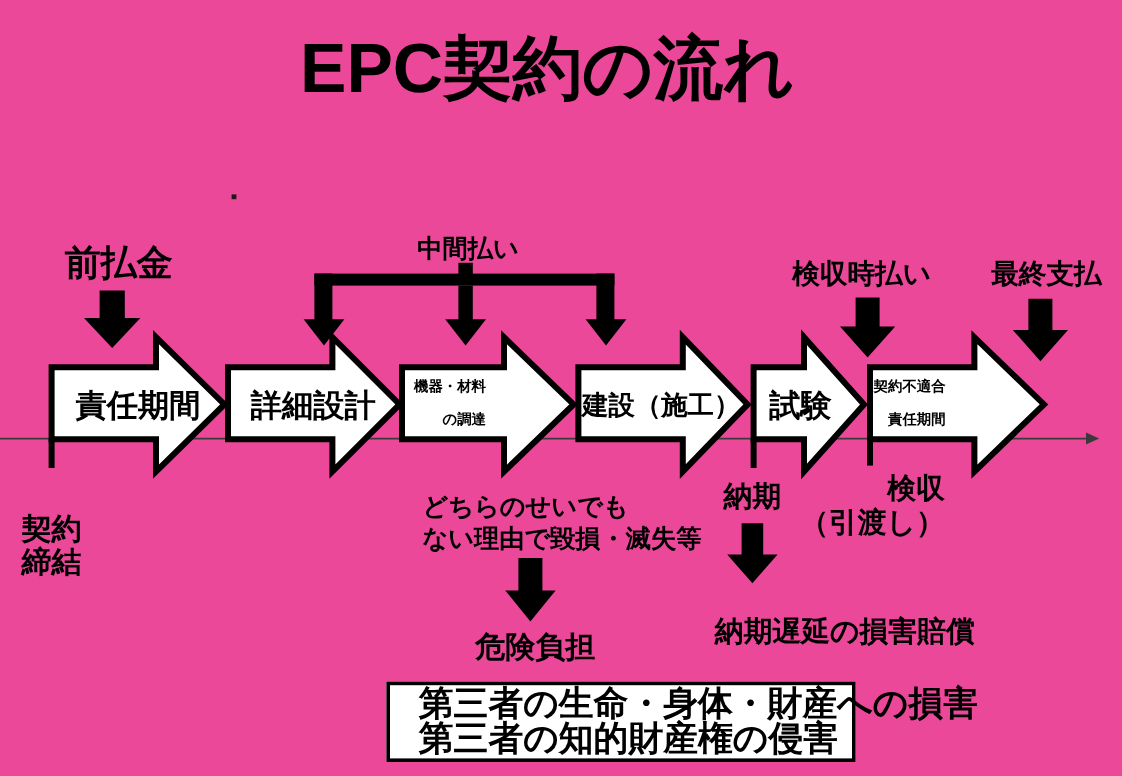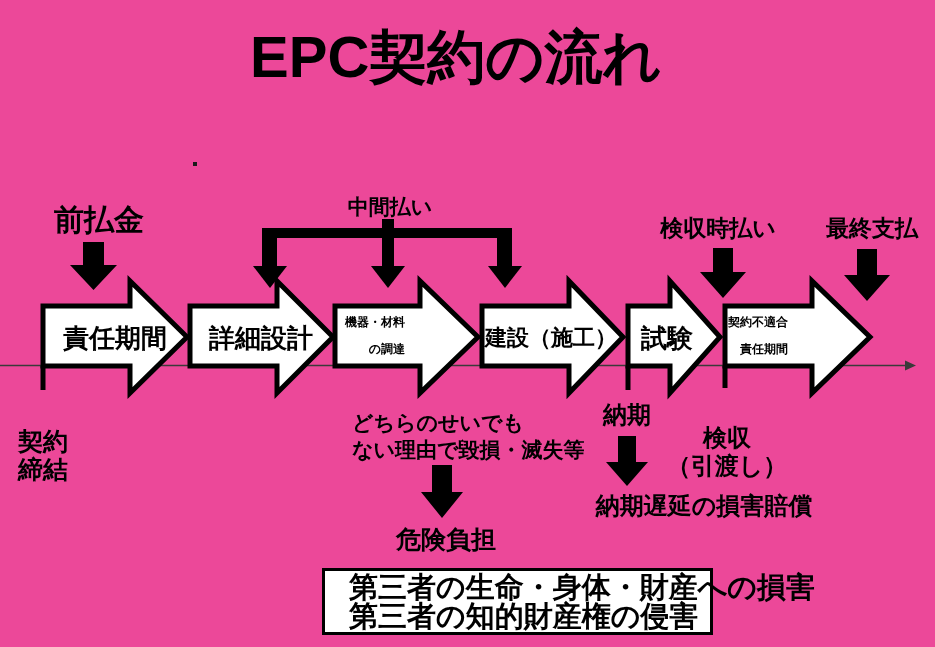--- a/index.html
+++ b/index.html
@@ -3,21 +3,21 @@
 <meta charset="utf-8">
 <style>
   html,body { margin:0; padding:0; background:#fff; }
   .canvas {
     position:relative; width:935px; height:647px; background:#ec4899;
     font-family:"Liberation Sans","DejaVu Sans",sans-serif; color:#000; overflow:hidden;
   }
   .shapes { position:absolute; left:0; top:0; }
   .lbl { position:absolute; font-weight:bold; white-space:nowrap; color:#000; }
   .ctr { transform:translate(-50%,-50%); }
-  .cx  { transform:translateX(-50%); text-align:center;margin-top:30px; }
+  .cx  { transform:translateX(-50%); text-align:right; }
   .title { font-size:58px; letter-spacing:0px; }
   .pay   { font-size:22px; }
   .stage1 { font-size:26px; }
   .stage2 { font-size:12px; line-height:27px;text-align:right; }
   .mile  { font-size:24px; line-height:28px; }
   .note  { font-size:21px; line-height:27px; }
   .big-note { font-size:25px; }
   .tp-box {
     position:absolute; left:322px; top:568px; width:391px; height:67px;
     box-sizing:border-box; border:3px solid #000; background:#fff;
@@ -97,20 +97,20 @@
   <div class="lbl mile cx" style="left:727px; top:394px;">
     <div>検収</div>
     <div>（引渡し）</div>
   </div>
 
   <div class="lbl note" style="left:352px; top:409px;">
     <div>どちらのせいでも</div>
     <div>ない理由で毀損・滅失等</div>
   </div>
   <div class="lbl big-note ctr" style="left:446px; top:539px;">危険負担</div>
-  <div class="lbl big-note ctr" style="left:704px; top:506px; font-size:24px;">納期遅延の損害賠償</div>
+  <div class="lbl big-note ctr" style="left:704px; top:526px; font-size:24px;">納期遅延の損害賠償</div>
 
   <div class="tp-box">
     <div>第三者の生命・身体・財産への損害</div>
     <div>第三者の知的財産権の侵害</div>
   </div>
 
 </div>
 
 </body></html>

